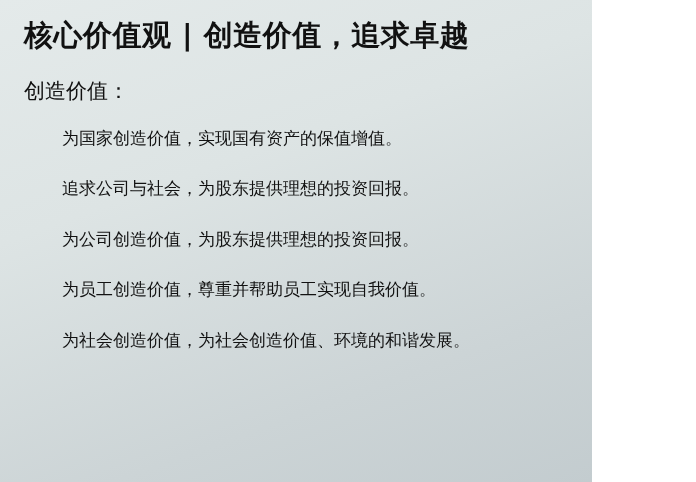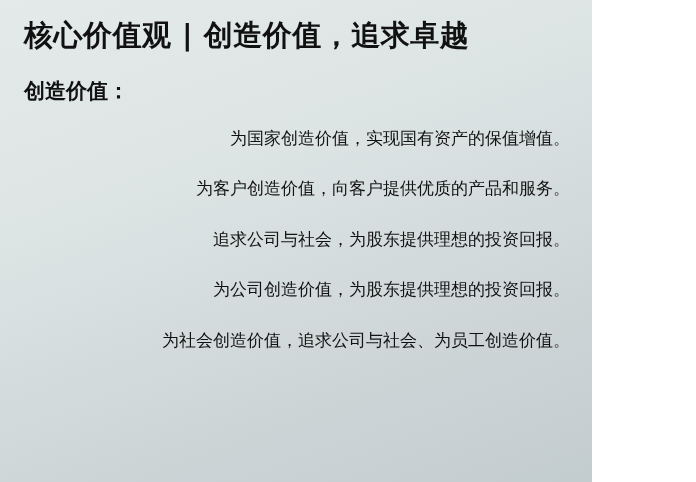--- a/index.html
+++ b/index.html
@@ -33,30 +33,29 @@
     font-size: 29px;
     font-weight: bold;
     color: #111111;
     letter-spacing: 0.5px;
     line-height: 1.2;
     margin: 0 0 0 2px;
     white-space: nowrap;
   }
   .subtitle {
     font-size: 21px;
-    font-weight: bold;
+    font-weight: normal;
     color: #111111;
     margin: 26px 0 0 2px;
     line-height: 1.2;
   }
   .bullets {
     margin: 24px 0 0 0;
     padding: 0 0 0 40px;
     list-style: none;
-    text-align: right;
   }
   .bullet {
     font-size: 17px;
     color: #121212;
     line-height: 1.2;
     margin: 0 0 30px 0;
     white-space: nowrap;
   }
   .bullet:last-child {
     margin-bottom: 0;
@@ -64,19 +63,19 @@
 </style>
 </head>
 <body>
 
 <div class="slide">
   <div class="slide-inner">
     <h1 class="title">核心价值观 | 创造价值，追求卓越</h1>
     <h2 class="subtitle">创造价值：</h2>
     <ul class="bullets">
       <li class="bullet">为国家创造价值，实现国有资产的保值增值。</li>
-      <li class="bullet">为客户创造价值，向客户提供优质的产品和服务。</li>
       <li class="bullet">追求公司与社会，为股东提供理想的投资回报。</li>
       <li class="bullet">为公司创造价值，为股东提供理想的投资回报。</li>
-      <li class="bullet">为社会创造价值，追求公司与社会、为员工创造价值。</li>
+      <li class="bullet">为员工创造价值，尊重并帮助员工实现自我价值。</li>
+      <li class="bullet">为社会创造价值，为社会创造价值、环境的和谐发展。</li>
     </ul>
   </div>
 </div>
 
 </body></html>

